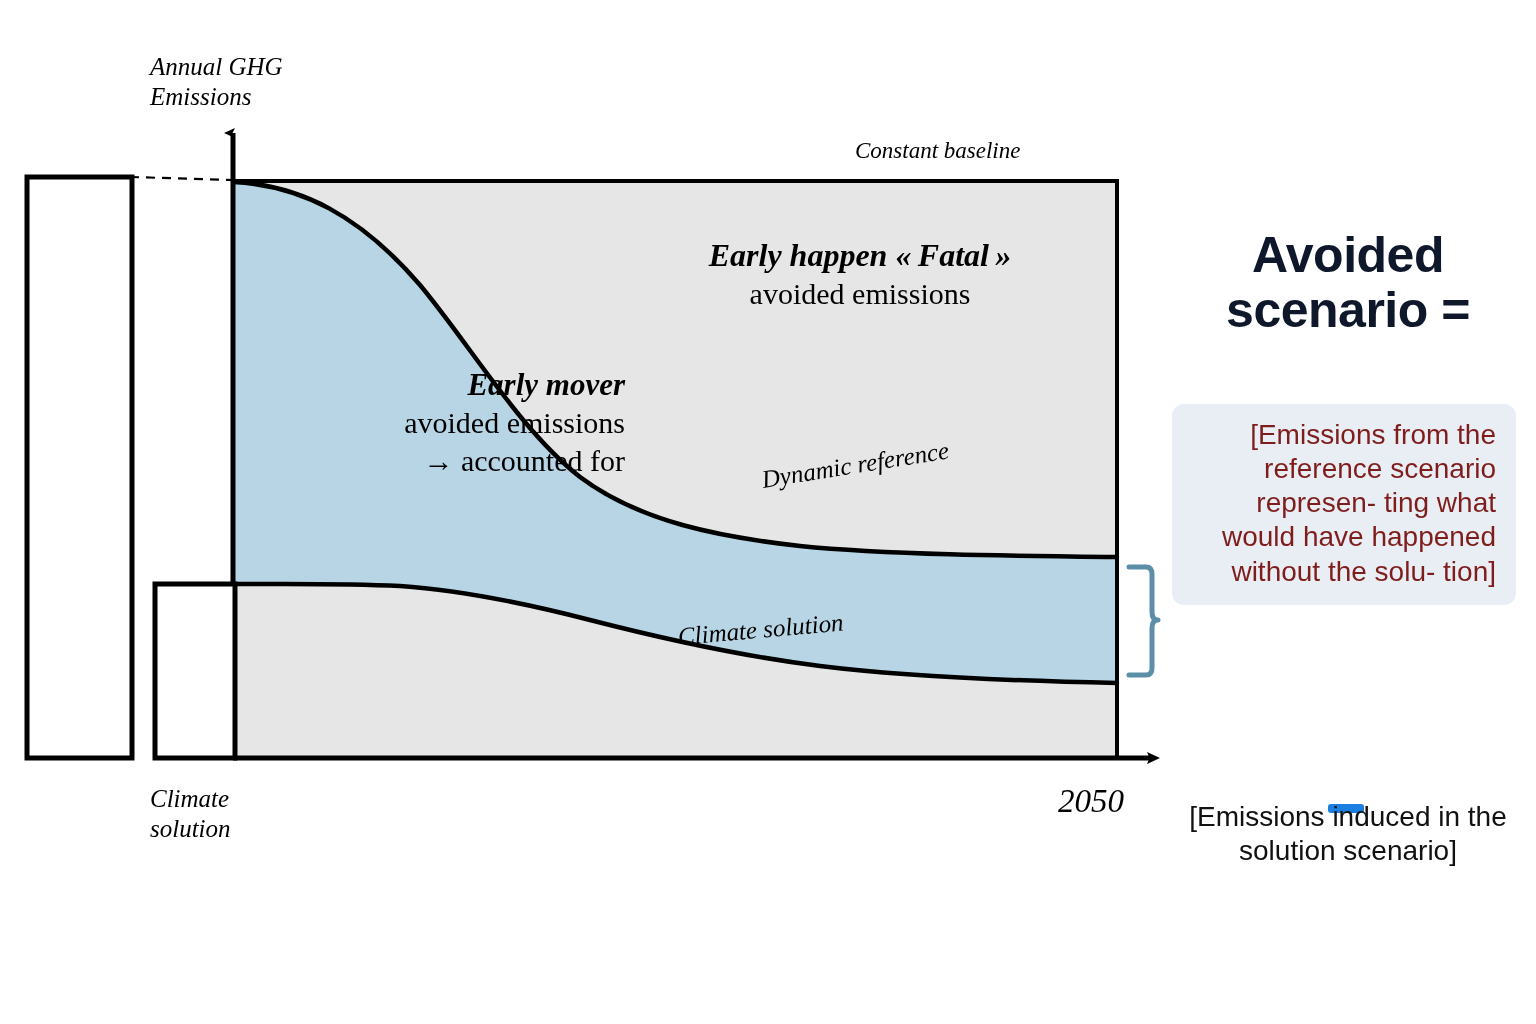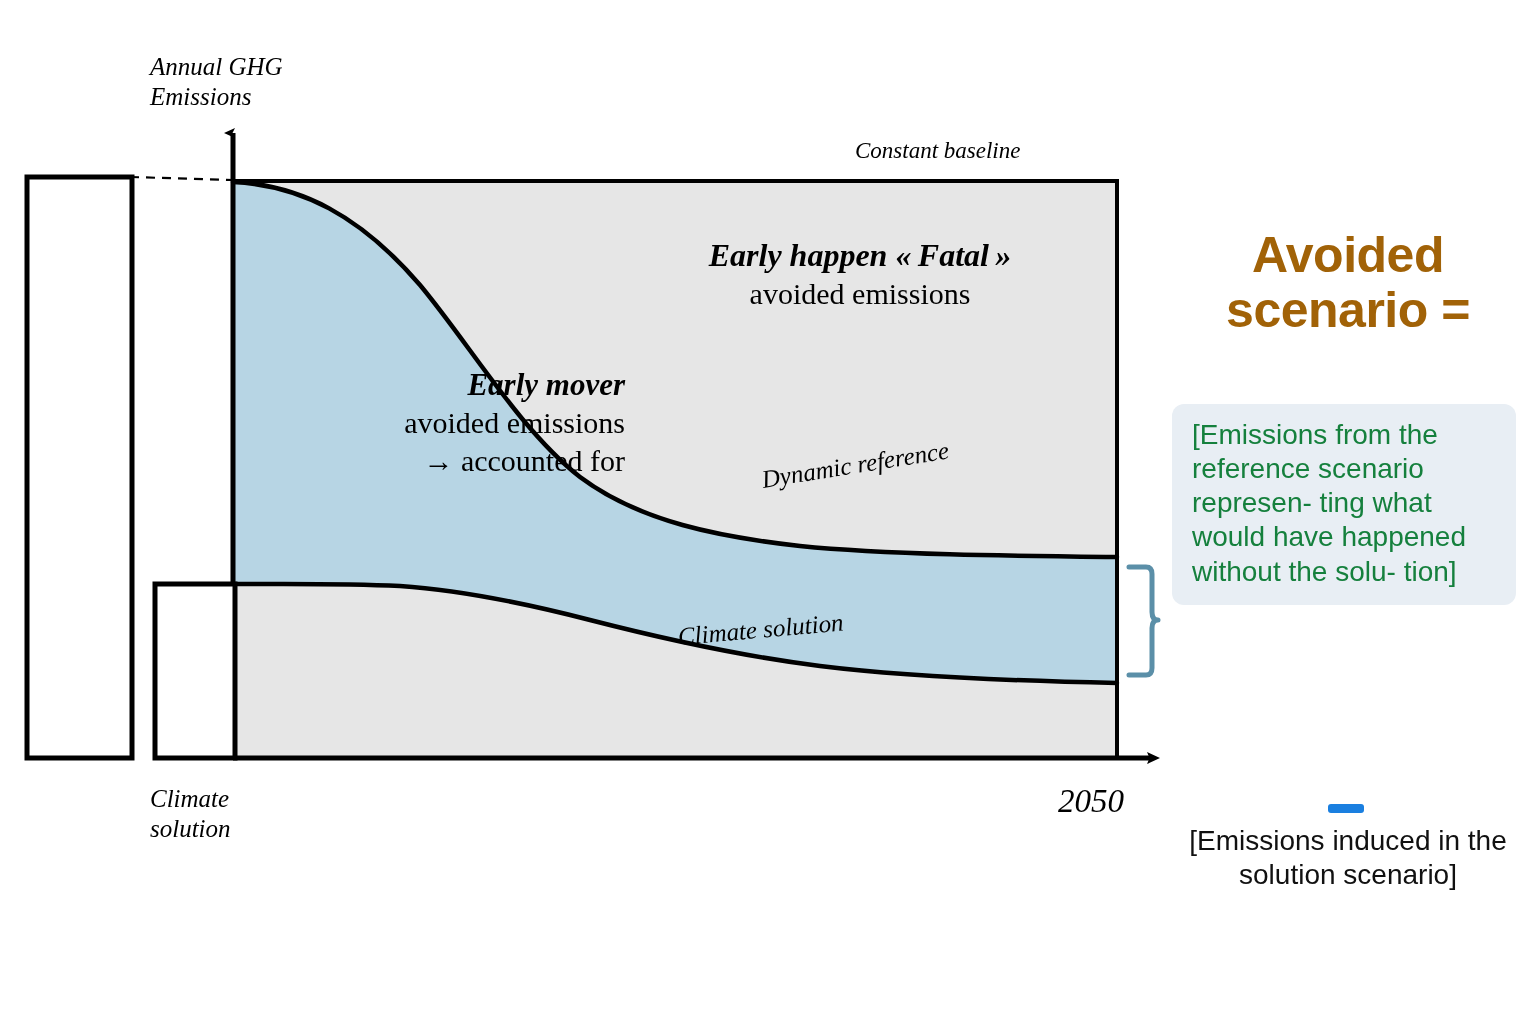--- a/index.html
+++ b/index.html
@@ -71,39 +71,39 @@
     font-style:italic;font-size:25px;line-height:1.2;text-align:left;color:#000;
   }
 
   
   #right-panel{
     position:absolute;left:1160px;top:228px;width:376px;height:740px;
   }
   #avoided-heading{
     width:376px;text-align:center;
     font-family:"Liberation Sans",sans-serif;
-    font-weight:bold;font-size:50px;line-height:1.1;color:#a16207;
+    font-weight:bold;font-size:50px;line-height:1.1;color:#0f172a;
     letter-spacing:-0.5px;
   }
   #definition-box{
     position:absolute;left:12px;top:176px;width:344px;
     background:#e8eef4;border-radius:12px;
     padding:14px 20px 16px 20px;
     box-sizing:border-box;
   }
   #definition-text{
     font-family:"Liberation Sans",sans-serif;
-    font-size:28px;line-height:1.22;color:#15803d;text-align:left;
+    font-size:28px;line-height:1.22;color:#7f1d1d;text-align:right;
   }
   #minus-sign{
     position:absolute;left:168px;top:576px;width:36px;height:9px;
     background:#1a7fe0;border-radius:3px;
   }
   #induced-text{
-    position:absolute;left:0px;top:596px;width:376px;
+    position:absolute;left:0px;top:572px;width:376px;
     font-family:"Liberation Sans",sans-serif;
     font-size:28px;line-height:1.22;color:#111;text-align:center;
   }
 </style>
 </head>
 <body>
 
 <div id="root">
 
   <svg class="diagram" viewBox="0 0 1536 1024">

